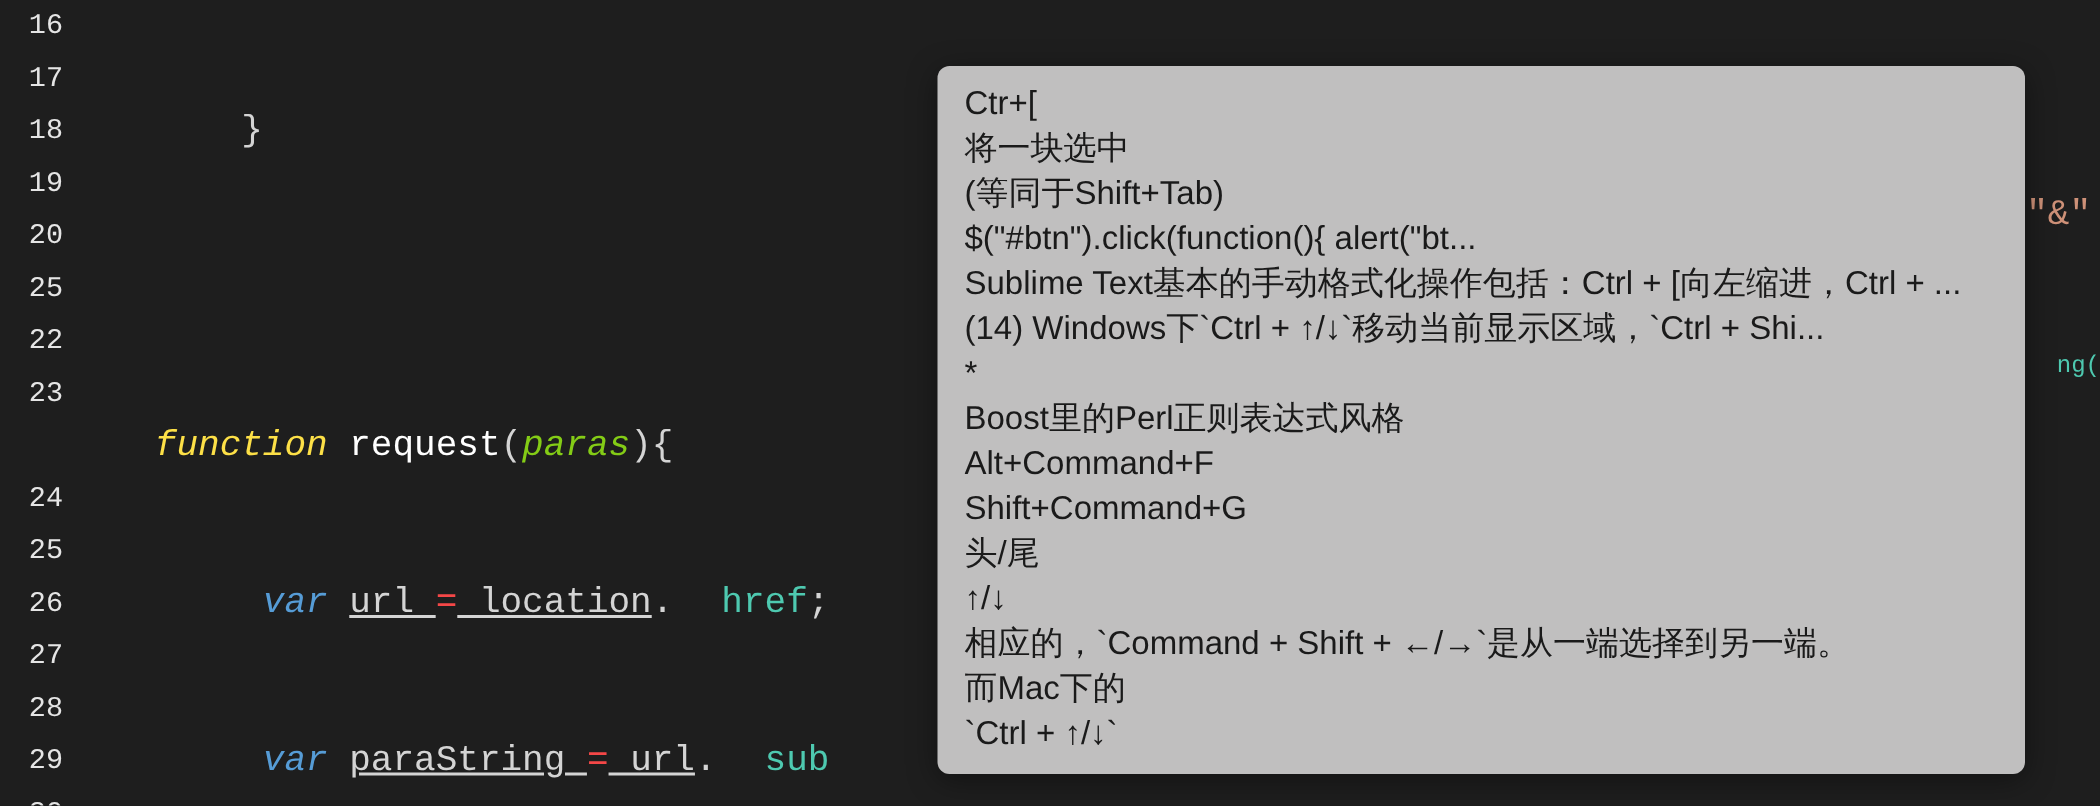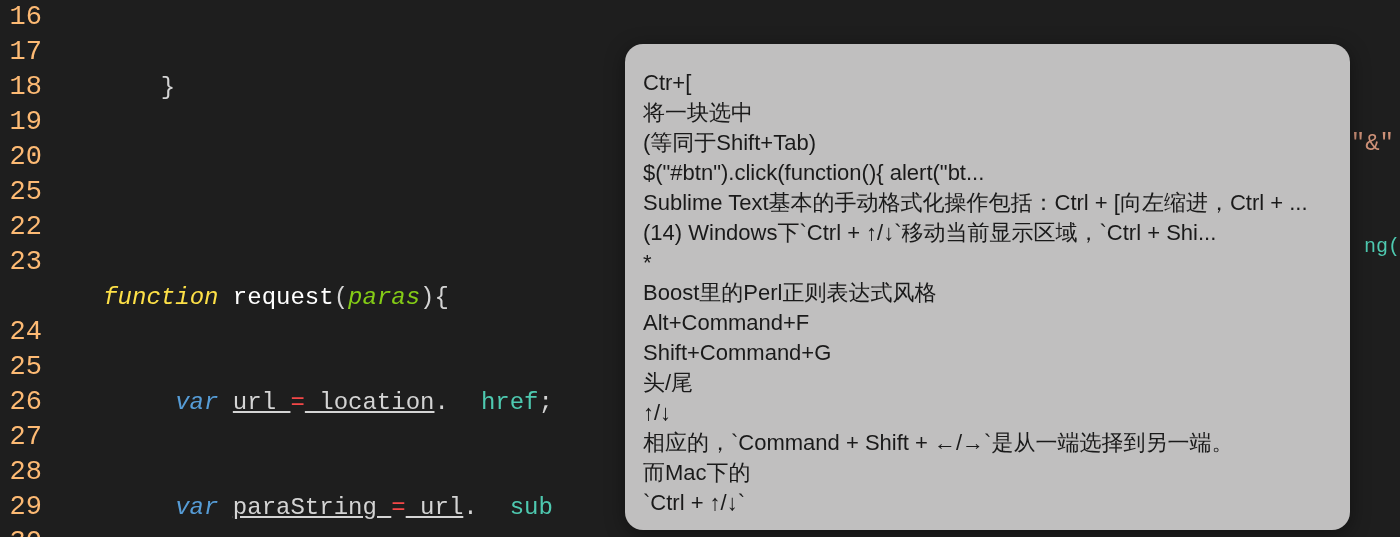--- a/index.html
+++ b/index.html
@@ -16,24 +16,24 @@
       height: 537px;
       position: relative;
     }
     .editor {
       display: flex;
       height: 537px;
     }
     .gutter {
       width: 60px;
       background: #1e1e1e;
-      color: #fdba74;
+      color: #e5e5e5;
       text-align: right;
       padding-right: 18px;
-      font-size: 27px;
+      font-size: 19px;
       line-height: 35px;
       flex-shrink: 0;
       user-select: none;
     }
     .gutter-line {
       height: 35px;
     }
     .code {
       flex: 1;
       background: #1e1e1e;
@@ -55,22 +55,22 @@
     .bracket { color: #d4d4d4; }
     .dot { color: #d4d4d4; }
     .prop { color: #4ec9b0; margin-left: 32px; }
 
     .popup {
       position: absolute;
       top: 44px;
       left: 625px;
       width: 725px;
       background: #c0bfbf;
-      border-radius: 18px;
-      padding: 24px 18px 12px 18px;
+      border-radius: 8px;
+      padding: 10px 18px 12px 18px;
       font-family: -apple-system, 'Helvetica Neue', Arial, sans-serif;
       font-size: 22px;
       line-height: 30px;
       color: #1a1a1a;
       box-shadow: 0 4px 20px rgba(0,0,0,0.4);
     }
     .popup-line {
       white-space: nowrap;
       overflow: hidden;
     }
@@ -81,21 +81,21 @@
       right: 6px;
       color: #ce9178;
       font-size: 24px;
       font-family: 'Consolas', 'Monaco', 'Courier New', monospace;
     }
     .right-fragment2 {
       position: absolute;
       top: 235px;
       right: 0px;
       color: #4ec9b0;
-      font-size: 20px;
+      font-size: 16px;
       font-family: 'Consolas', 'Monaco', 'Courier New', monospace;
     }
   </style>
 </head>
 <body>
 
 <div class="editor">
   <div class="gutter">
     <div class="gutter-line">16</div>
     <div class="gutter-line">17</div>

